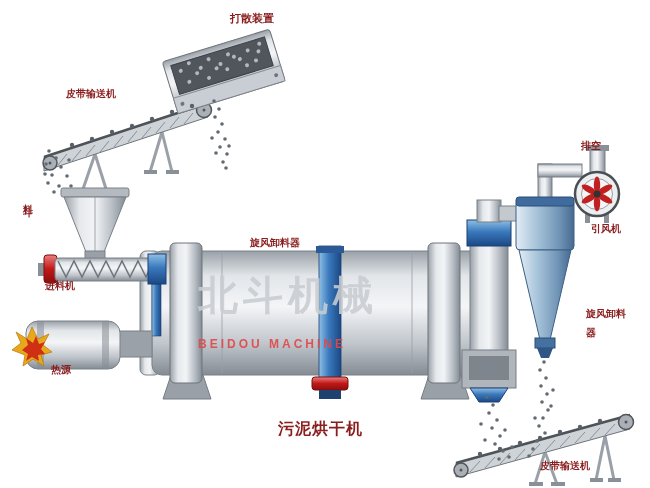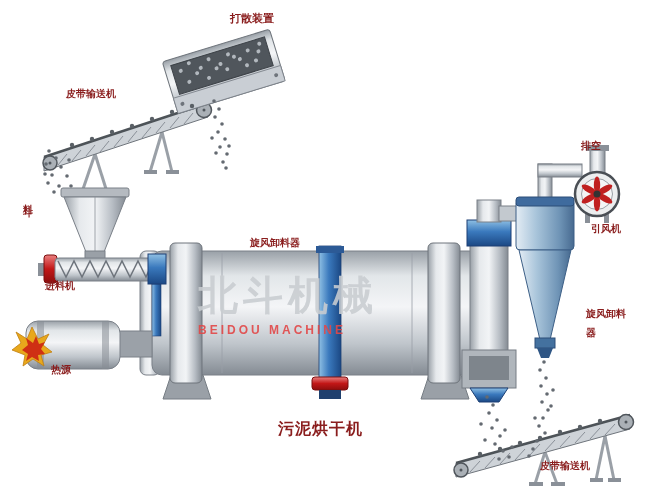--- a/index.html
+++ b/index.html
@@ -6,21 +6,21 @@
   .stage{position:relative;width:650px;height:488px;background:#ffffff;overflow:hidden;
          font-family:"Liberation Sans","DejaVu Sans",sans-serif;}
   .stage svg{position:absolute;left:0;top:0;}
   .lbl{position:absolute;color:#8a1d1d;font-weight:bold;font-size:10px;white-space:nowrap;line-height:1.15;}
   .lbl.sz15{font-size:11px;}
   .lbl.sz16{font-size:16px;letter-spacing:1px;margin-top:24px;}
   .lbl.vert{writing-mode:vertical-rl;letter-spacing:3px;}
   .lbl.wrap{white-space:normal;width:48px;word-break:break-all;line-height:19px;margin-top:40px;}
   .wm{position:absolute;left:198px;top:268px;width:256px;pointer-events:none;}
   .wm-cn{font-size:40px;font-weight:bold;color:#c9cdd1;opacity:.88;letter-spacing:5px;}
-  .wm-en{font-size:12px;font-weight:bold;color:#e24848;letter-spacing:3px;margin-top:0;opacity:.9;}
+  .wm-en{font-size:12px;font-weight:bold;color:#e24848;letter-spacing:3px;margin-top:14px;opacity:.9;}
 </style>
 </head>
 <body>
 
 <div class="stage">
 
 <svg width="650" height="488" viewBox="0 0 650 488">
   <defs>
     <linearGradient id="mv" x1="0" y1="0" x2="0" y2="1">
       <stop offset="0" stop-color="#99a0a7"></stop>

